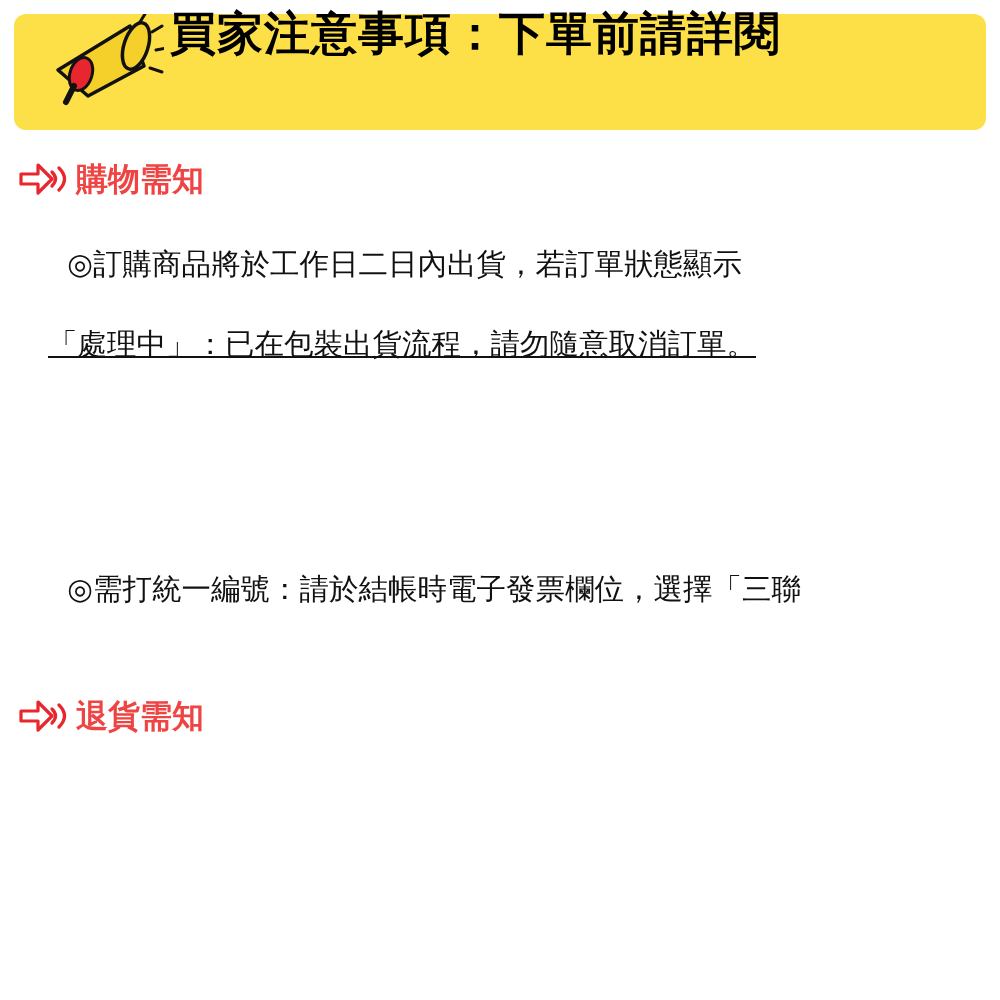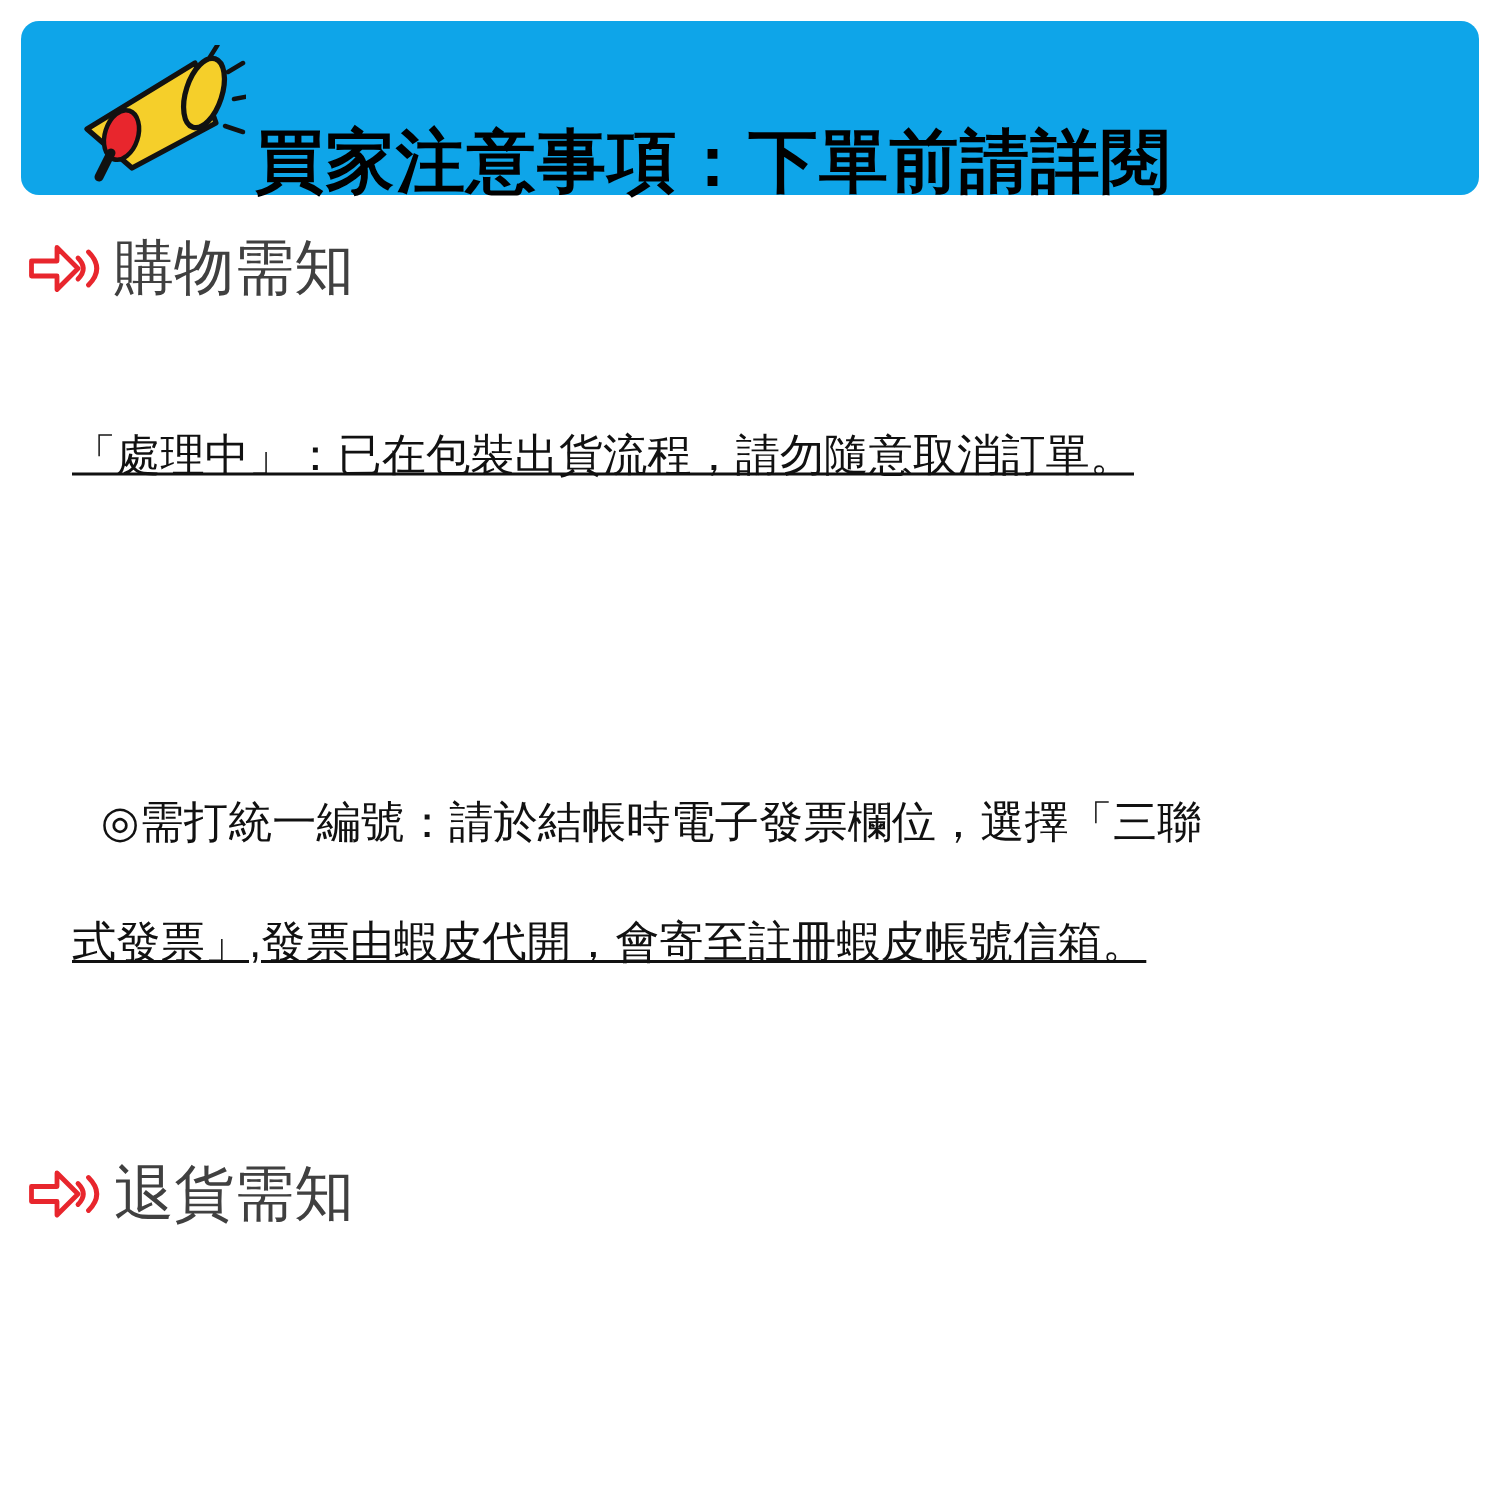--- a/index.html
+++ b/index.html
@@ -19,26 +19,27 @@
     width: 1000px;
     height: 1000px;
     box-sizing: border-box;
   }
 
   
   .banner {
     position: relative;
     margin: 14px 14px 0 14px;
     height: 116px;
-    background: #0ea5e9;
+    background: #fde047;
     border-radius: 12px;
     display: flex;
-    align-items: flex-end;
+    align-items: flex-start;
     padding-left: 30px;
     box-sizing: border-box;
+    font-family: Liberation Mono, monospace;
   }
   .megaphone {
     width: 120px;
     height: 100px;
     flex: 0 0 120px;
     position: relative;
   }
   .megaphone svg {
     display: block;
   }
@@ -66,23 +67,23 @@
   .section-head.second {
     margin-top: 46px;
   }
   .hand-icon {
     width: 52px;
     height: 42px;
     flex: 0 0 52px;
     margin-right: 6px;
   }
   .section-title {
-    font-size: 40px;
-    font-weight: normal;
-    color: #404040;
+    font-size: 32px;
+    font-weight: bold;
+    color: #ef4444;
     line-height: 1;
   }
 
   .item {
     font-size: 29.5px;
     color: #111111;
     line-height: 1.36;
     margin: 2px 0 0 0;
     letter-spacing: 0px;
     white-space: pre-wrap;
@@ -128,29 +129,29 @@
         <svg viewBox="0 0 52 42" width="52" height="42" aria-hidden="true">
           <path d="M3 16 L20 16 L20 7 L34 21 L20 35 L20 26 L3 26 Z" fill="#ffffff" stroke="#e8262d" stroke-width="3.2" stroke-linejoin="round"></path>
           <path d="M34 14 q7 7 0 14" fill="none" stroke="#e8262d" stroke-width="3.2" stroke-linecap="round"></path>
           <path d="M41 10 q11 11 0 22" fill="none" stroke="#e8262d" stroke-width="3.2" stroke-linecap="round"></path>
         </svg>
       </div>
       <div class="section-title">購物需知</div>
     </div>
 
     <div class="item">
+      <span>◎訂購商品將於工作日二日內出貨，若訂單狀態顯示</span>
       <span class="indent">「處理中」：已在包裝出貨流程，請勿隨意取消訂單。</span>
     </div>
 
     <div class="item">
     </div>
 
     <div class="item">
       <span>◎需打統一編號：請於結帳時電子發票欄位，選擇「三聯</span>
-      <span class="indent">式發票」,發票由蝦皮代開，會寄至註冊蝦皮帳號信箱。</span>
     </div>
 
     <div class="section-head second">
       <div class="hand-icon">
         <svg viewBox="0 0 52 42" width="52" height="42" aria-hidden="true">
           <path d="M3 16 L20 16 L20 7 L34 21 L20 35 L20 26 L3 26 Z" fill="#ffffff" stroke="#e8262d" stroke-width="3.2" stroke-linejoin="round"></path>
           <path d="M34 14 q7 7 0 14" fill="none" stroke="#e8262d" stroke-width="3.2" stroke-linecap="round"></path>
           <path d="M41 10 q11 11 0 22" fill="none" stroke="#e8262d" stroke-width="3.2" stroke-linecap="round"></path>
         </svg>
       </div>

